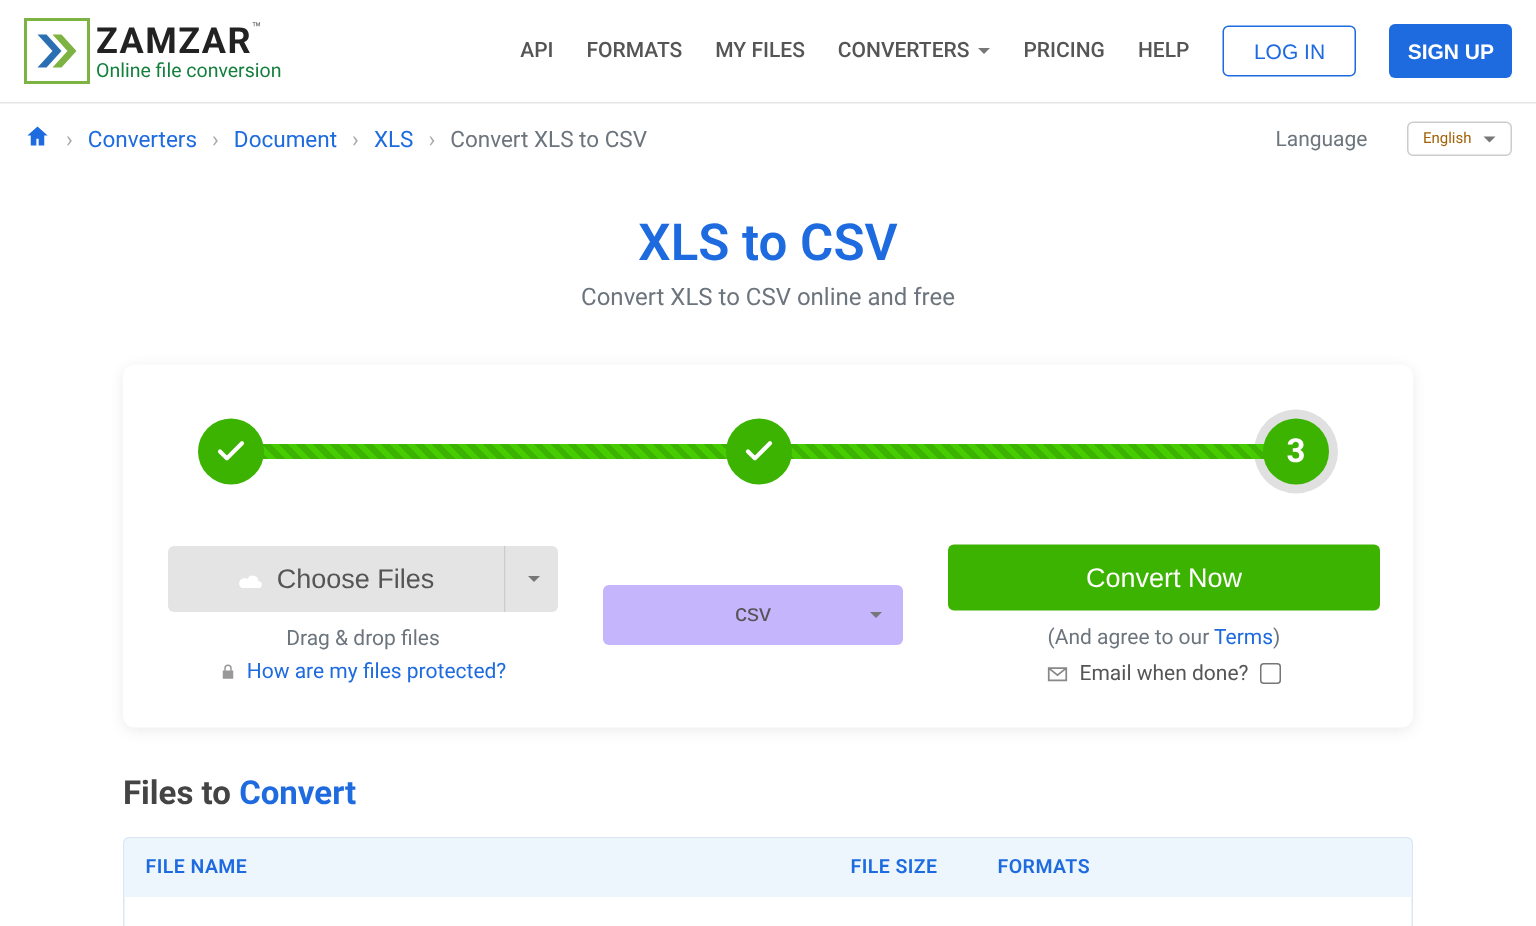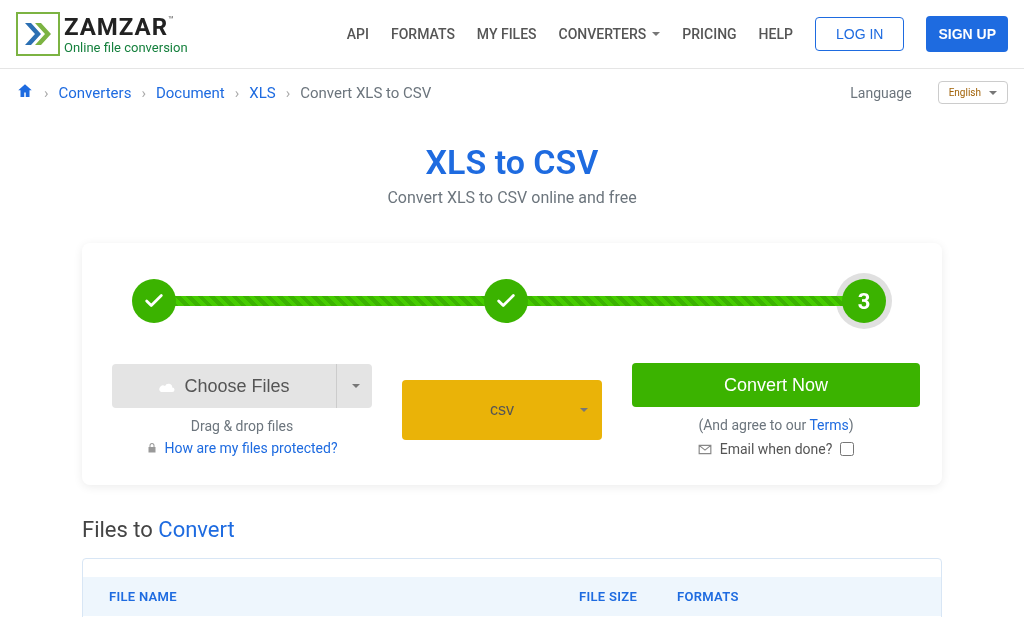--- a/index.html
+++ b/index.html
@@ -49,39 +49,39 @@
 .check-svg { width:22px; height:22px; }
 
 .cols { display:flex; gap: 30px; justify-content:space-between; }
 .col { flex:1; display:flex; flex-direction:column; align-items:center;justify-content:center; }
 
 .btn-grey { background:#e4e4e4; color:#555; border:none; height:44px; font-size:18px; display:flex; align-items:center; justify-content:center; cursor:pointer; }
 .btn-group { display:flex; width: 260px; }
 .btn-main { flex:1; border-top-left-radius:4px; border-bottom-left-radius:4px; gap:8px; font-weight:500; }
 .btn-toggle { width:36px; border-left:1px solid #ccc; border-top-right-radius:4px; border-bottom-right-radius:4px; }
 .btn-convert { background:#3bb300; color:#fff; border:none; width:288px; height:44px; border-radius:4px; font-size:18px; font-weight:500; cursor:pointer; }
-.btn-fmt { background:#eab308; color:#555; border:none; width:200px; height:60px; border-radius:4px; font-size:16px; display:flex; align-items:center; justify-content:center; position:relative; cursor:pointer;}
+.btn-fmt { background:#c4b5fd; color:#555; border:none; width:200px; height:40px; border-radius:4px; font-size:16px; display:flex; align-items:center; justify-content:center; position:relative; cursor:pointer;}
 .btn-fmt .caret { position:absolute; right:14px; }
 
 .hint { color:#6c757d; font-size:14px; margin-top:10px; }
 .hint-link { color:#1e6be0; font-size:14px; }
 .hint-row { display:flex; align-items:center; gap:6px; margin-top:6px; color:#6c757d; font-size:14px;}
 .lock-icon { width:12px; height:12px; fill:#999; }
 .cloud-icon { width:18px; height:14px; fill:#fff; }
 
 .agree { color:#6c757d; font-size:14px; margin-top:10px; }
 .email-row { display:flex; align-items:center; gap:8px; margin-top:8px; color:#555; font-size:14px;}
 .email-row input[type=checkbox]{ width:14px; height:14px; cursor:pointer;}
 
 
 .files-section { width: 860px; margin: 32px auto 0; }
-.files-heading { font-size:22px; font-weight:400; color:#444; }
+.files-heading { font-size:22px; font-weight:700; color:#444; }
 .files-heading .accent { color:#1e6be0; }
 .files-table { width:100%; margin-top:16px; border:1px solid #d8e6f5; border-radius:4px; overflow:hidden;}
-.files-header { display:flex; background:#eef6fd; padding: 12px 26px; font-size:13px; font-weight:600; color:#1e6be0; letter-spacing:0.3px;margin-top:18px;}
+.files-header { display:flex; background:#eef6fd; padding: 12px 14px; font-size:13px; font-weight:600; color:#1e6be0; letter-spacing:0.3px;}
 .col-name { flex: 0 0 470px; }
 .col-size { flex: 0 0 80px; }
 .col-prog { flex: 1; padding-left:18px; }
 .col-del { flex: 0 0 30px; text-align:center; }
 .files-row { display:flex; padding: 14px 14px; font-size:15px; color:#444; align-items:center; }
 .envelope-icon { width:14px; height:11px; fill:#888; }
 .home-icon { width:18px; height:18px; fill:#1e6be0; }
 </style>
 </head>
 <body>

